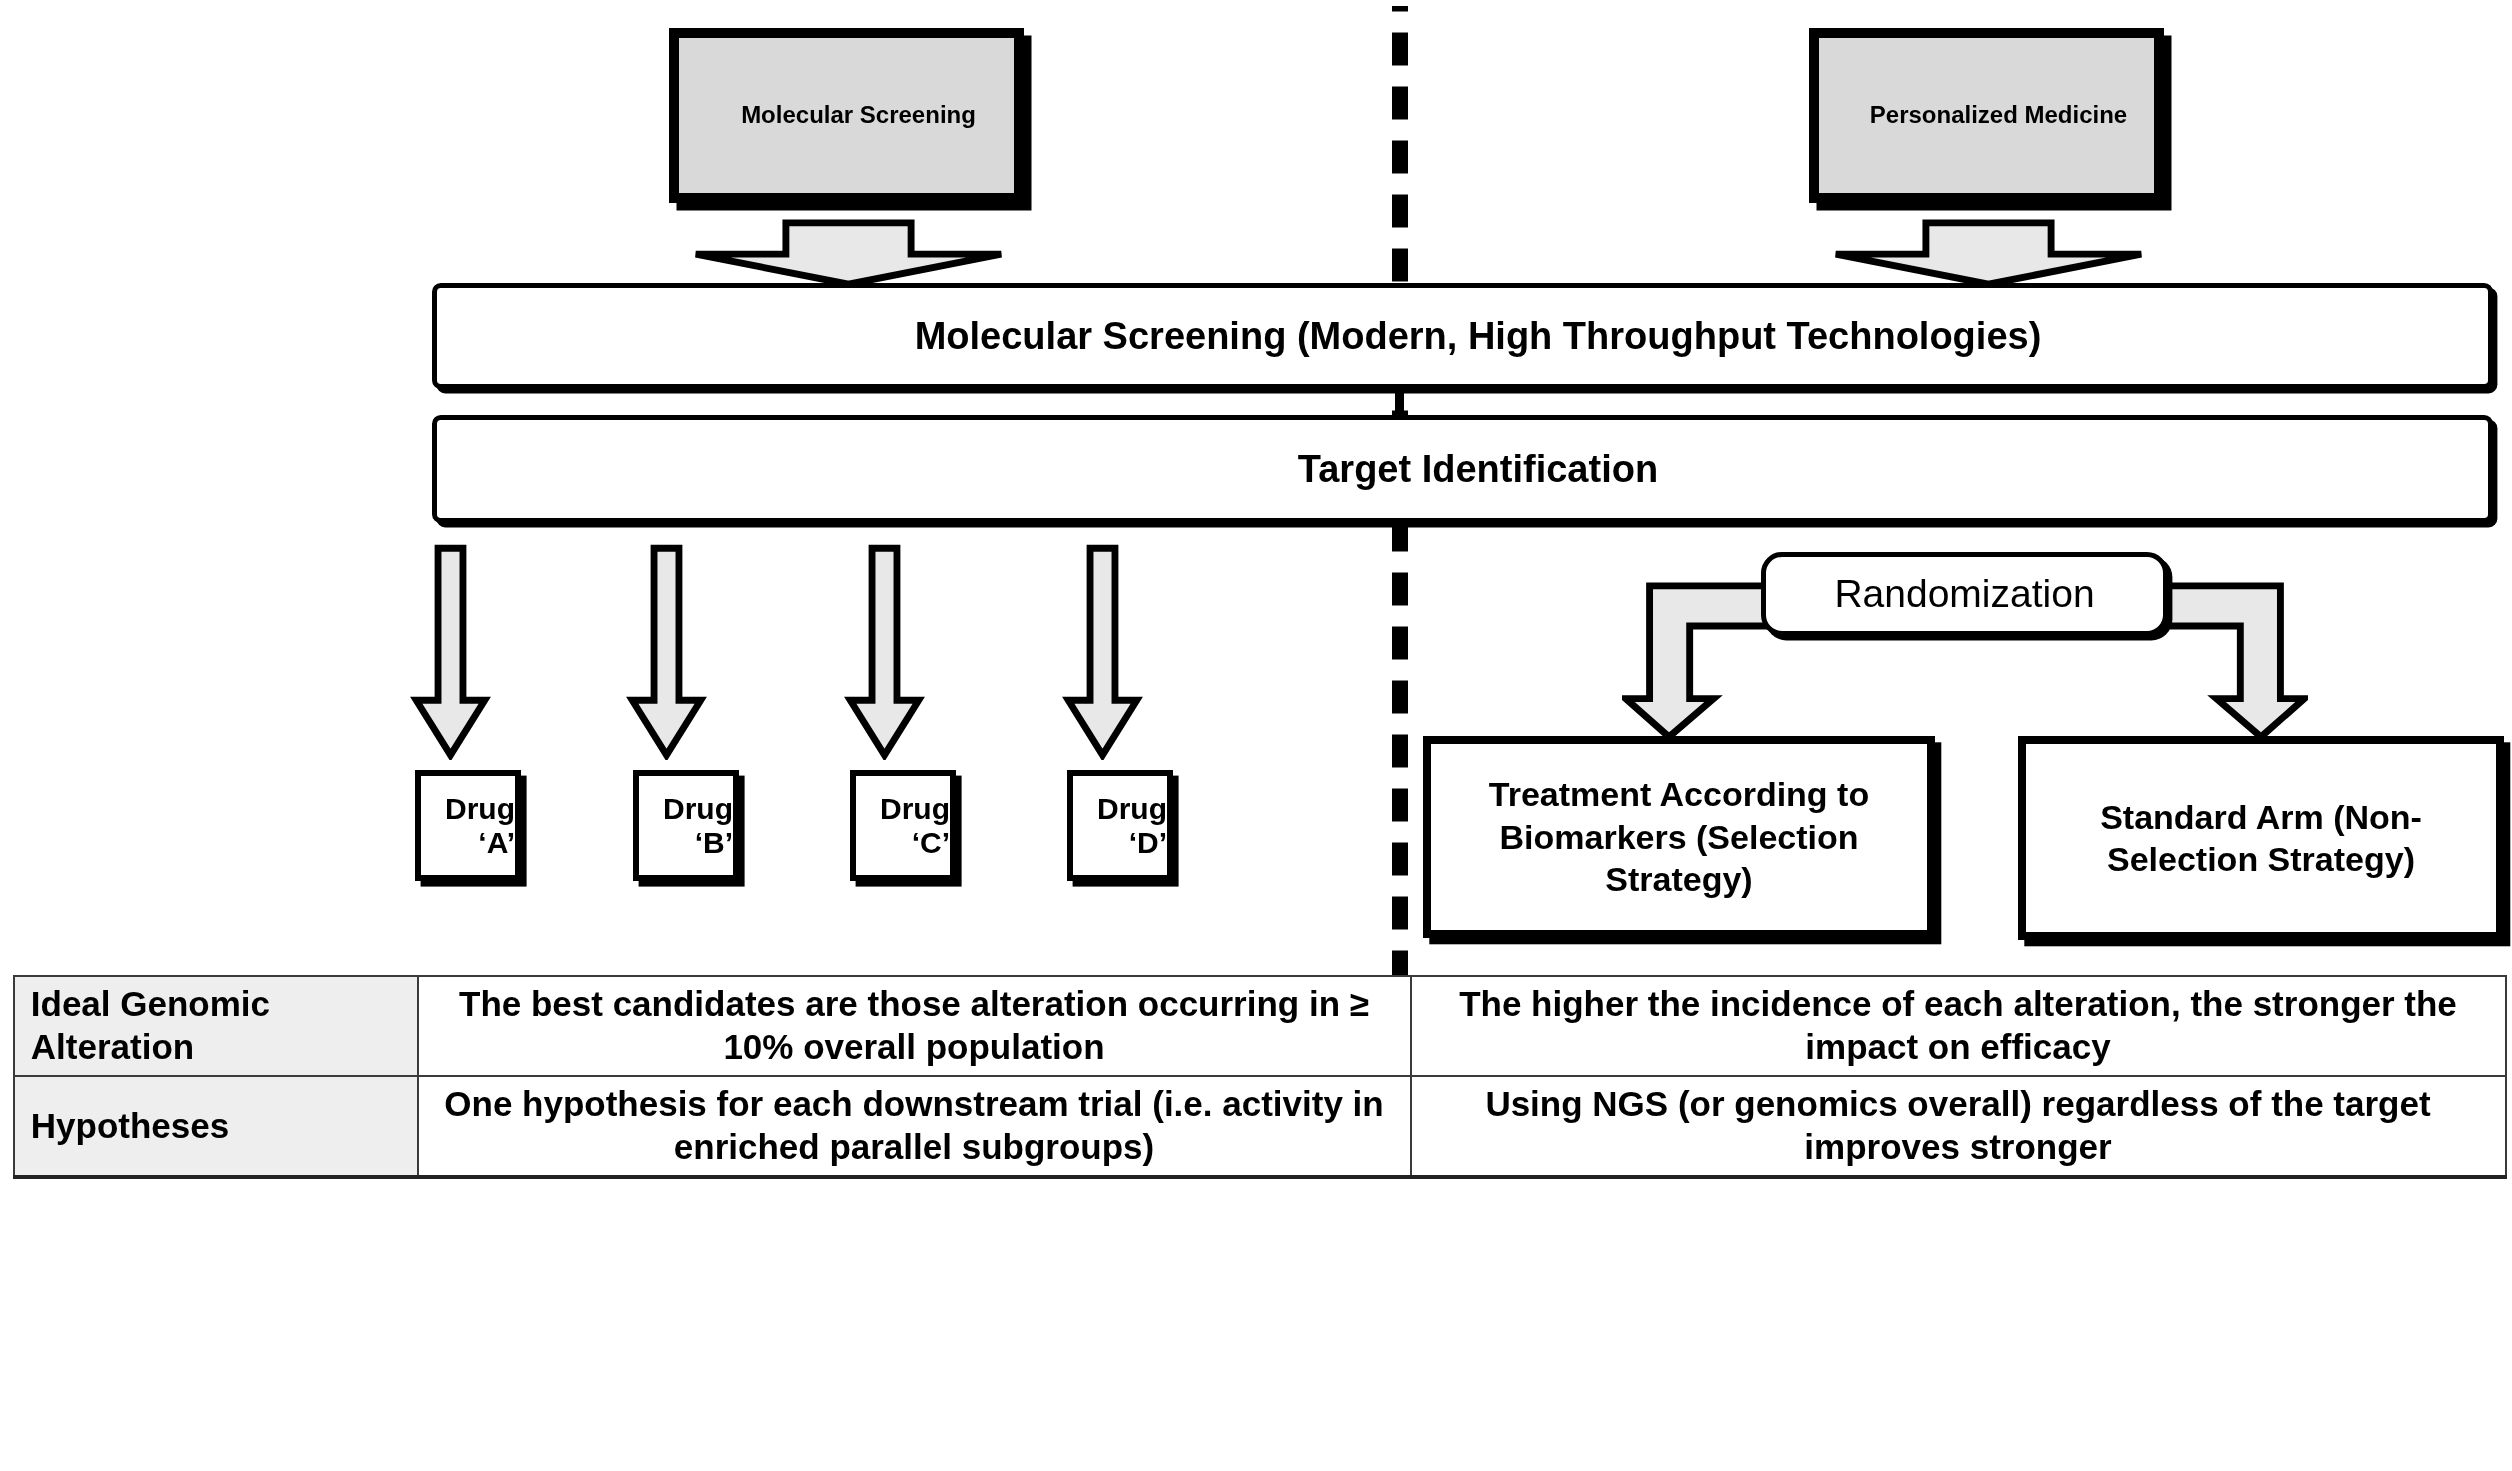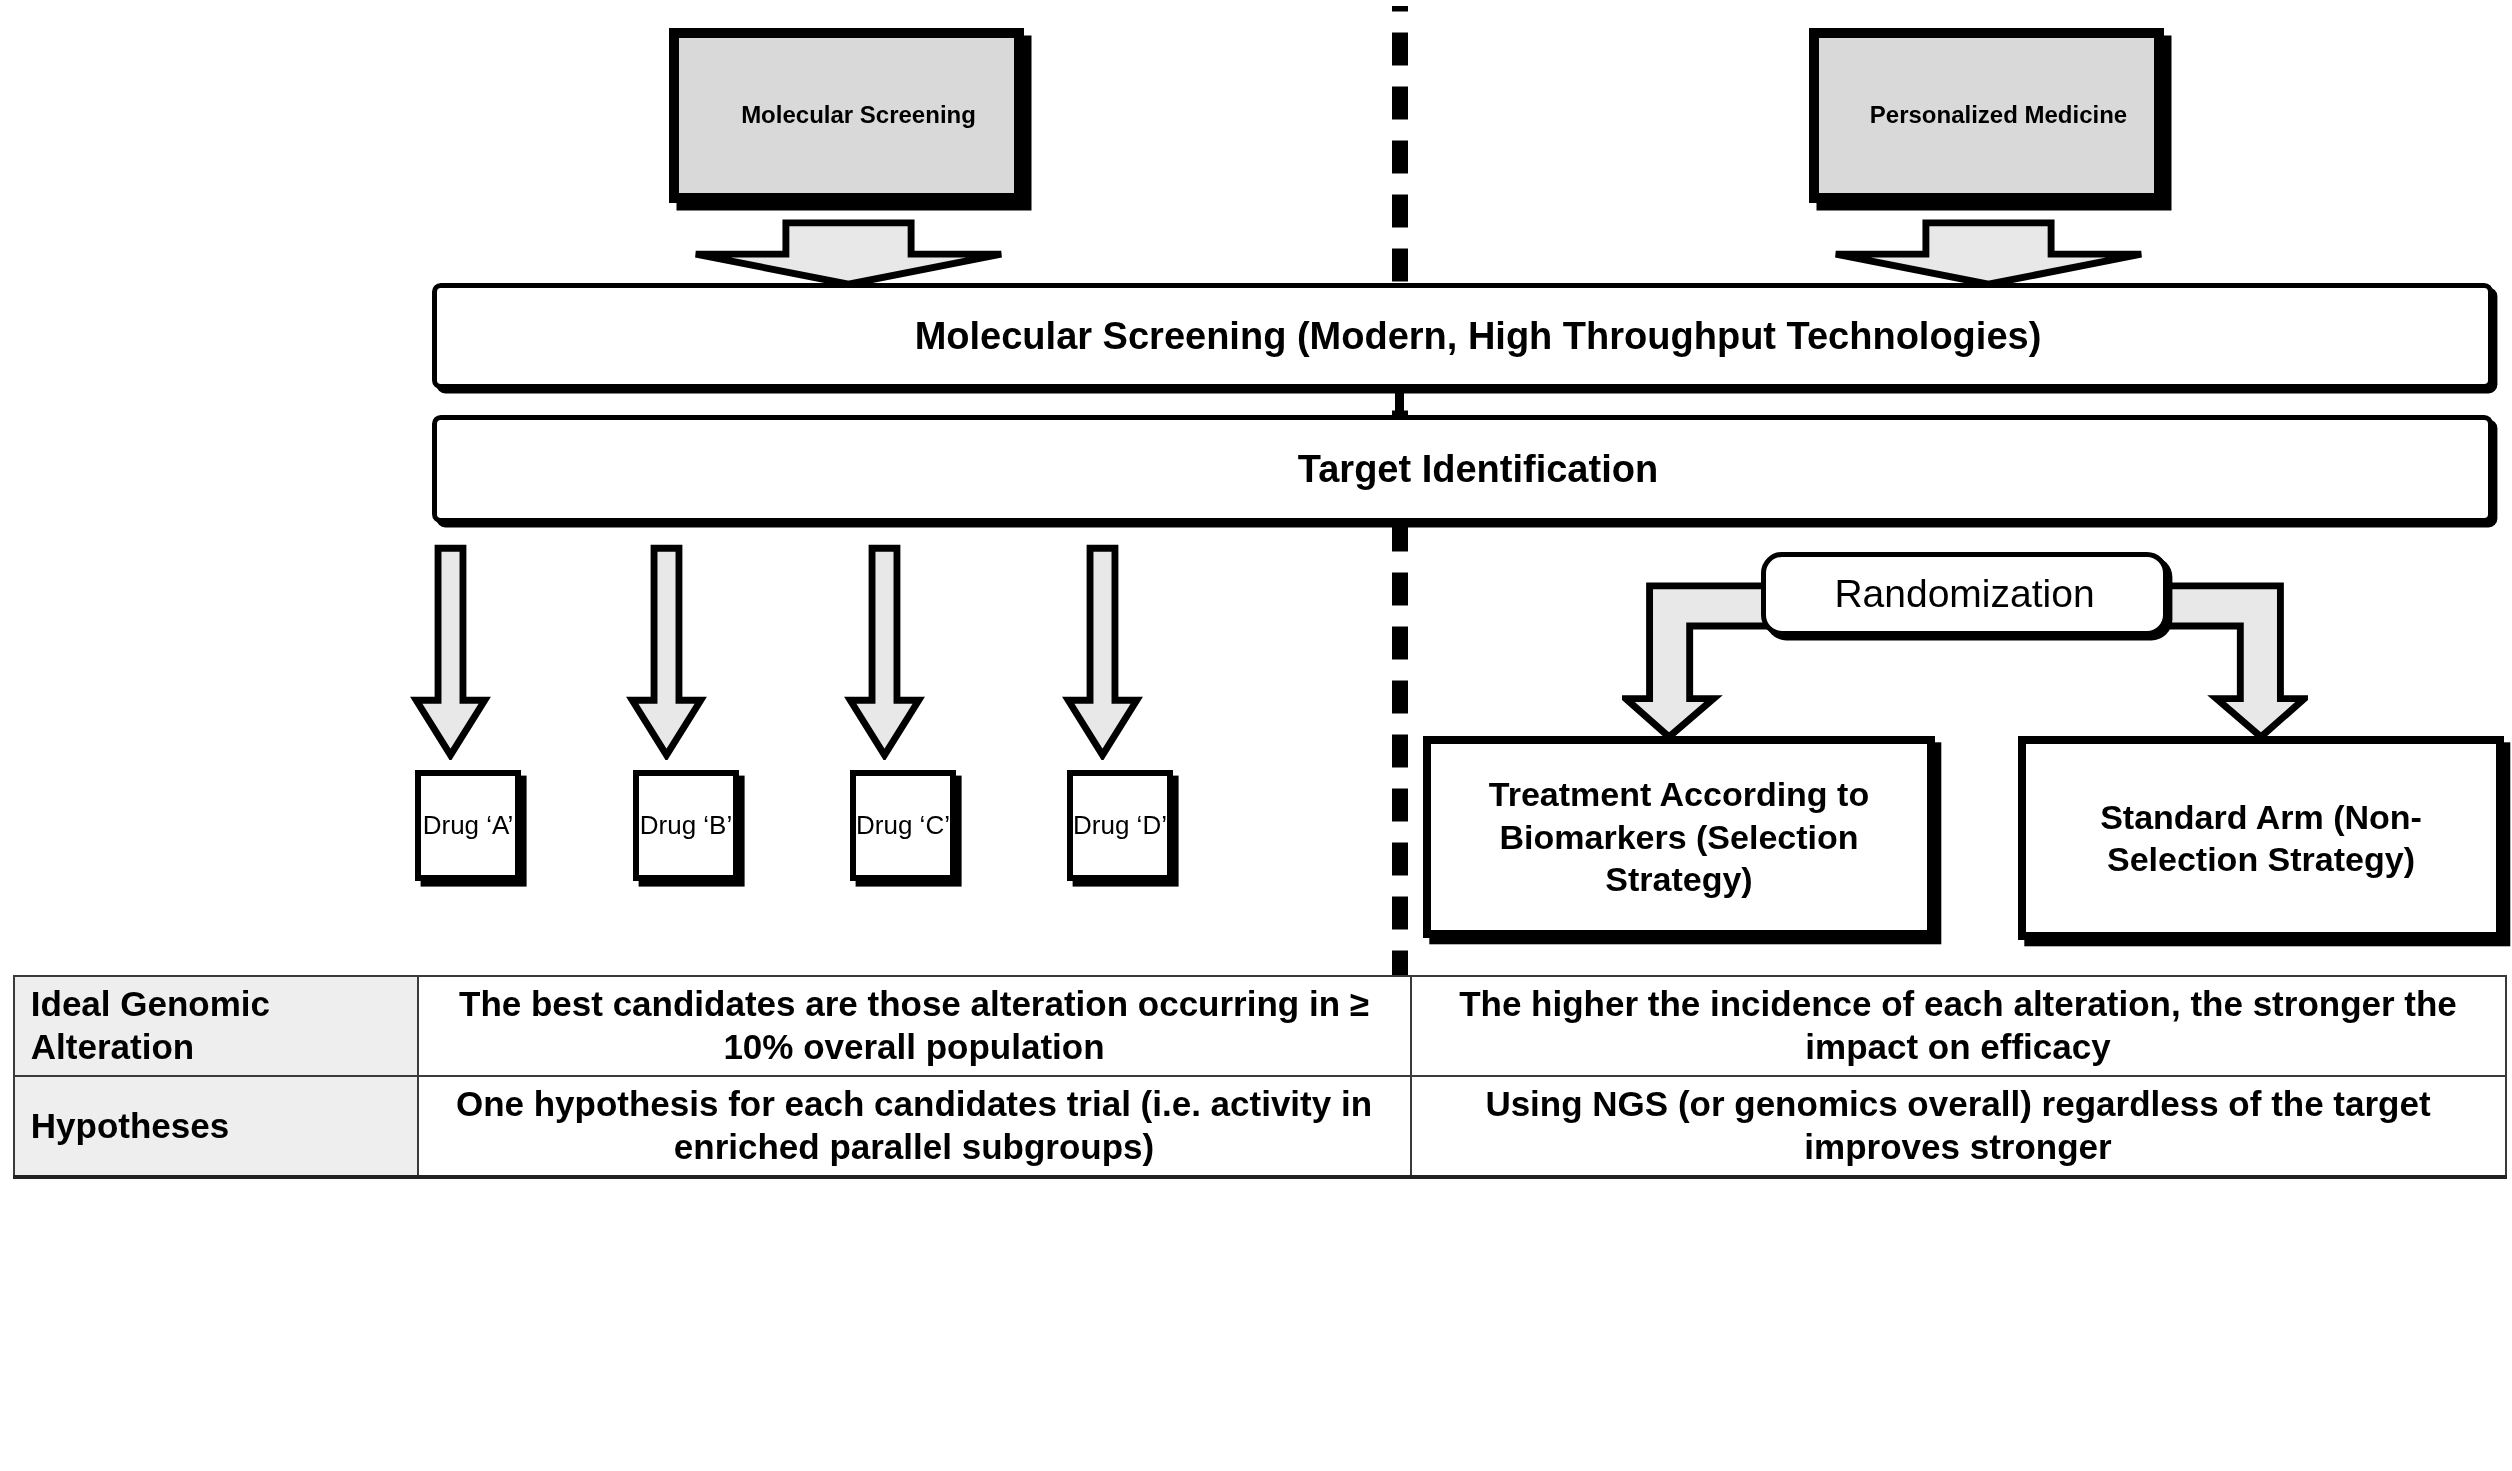--- a/index.html
+++ b/index.html
@@ -45,23 +45,23 @@
     font-size:39px;
     box-shadow:4.4px 4.4px 0 0 #000;
     z-index:6;
   }
 
   
   .drugbox{
     background:#ffffff;
     border:6.9px solid #000;
     display:flex;align-items:center;justify-content:center;
-    text-align:left;
-    font-weight:normal;
-    font-size:26px;
+    text-align:right;
+    font-weight:bold;
+    font-size:30px;
     box-shadow:5.6px 5.6px 0 0 #000;
   }
 
   
   .armbox{
     background:#ffffff;
     border:8.1px solid #000;
     display:flex;align-items:center;justify-content:center;
     text-align:center;
     font-weight:bold;
@@ -199,20 +199,20 @@
       <col style="width:1095px;">
     </colgroup>
     <tbody>
       <tr>
         <td class="rowhead">Ideal Genomic Alteration</td>
         <td class="cellval">The best candidates are those alteration occurring in ≥ 10% overall population</td>
         <td class="cellval">The higher the incidence of each alteration, the stronger the impact on efficacy</td>
       </tr>
       <tr class="lastrow">
         <td class="rowhead">Hypotheses</td>
-        <td class="cellval">One hypothesis for each candidates trial (i.e. activity in enriched parallel subgroups)</td>
+        <td class="cellval">One hypothesis for each downstream trial (i.e. activity in enriched parallel subgroups)</td>
         <td class="cellval">Using NGS (or genomics overall) regardless of the target improves stronger</td>
       </tr>
     </tbody>
   </table>
 
 </div>
 
 
 </body></html>

